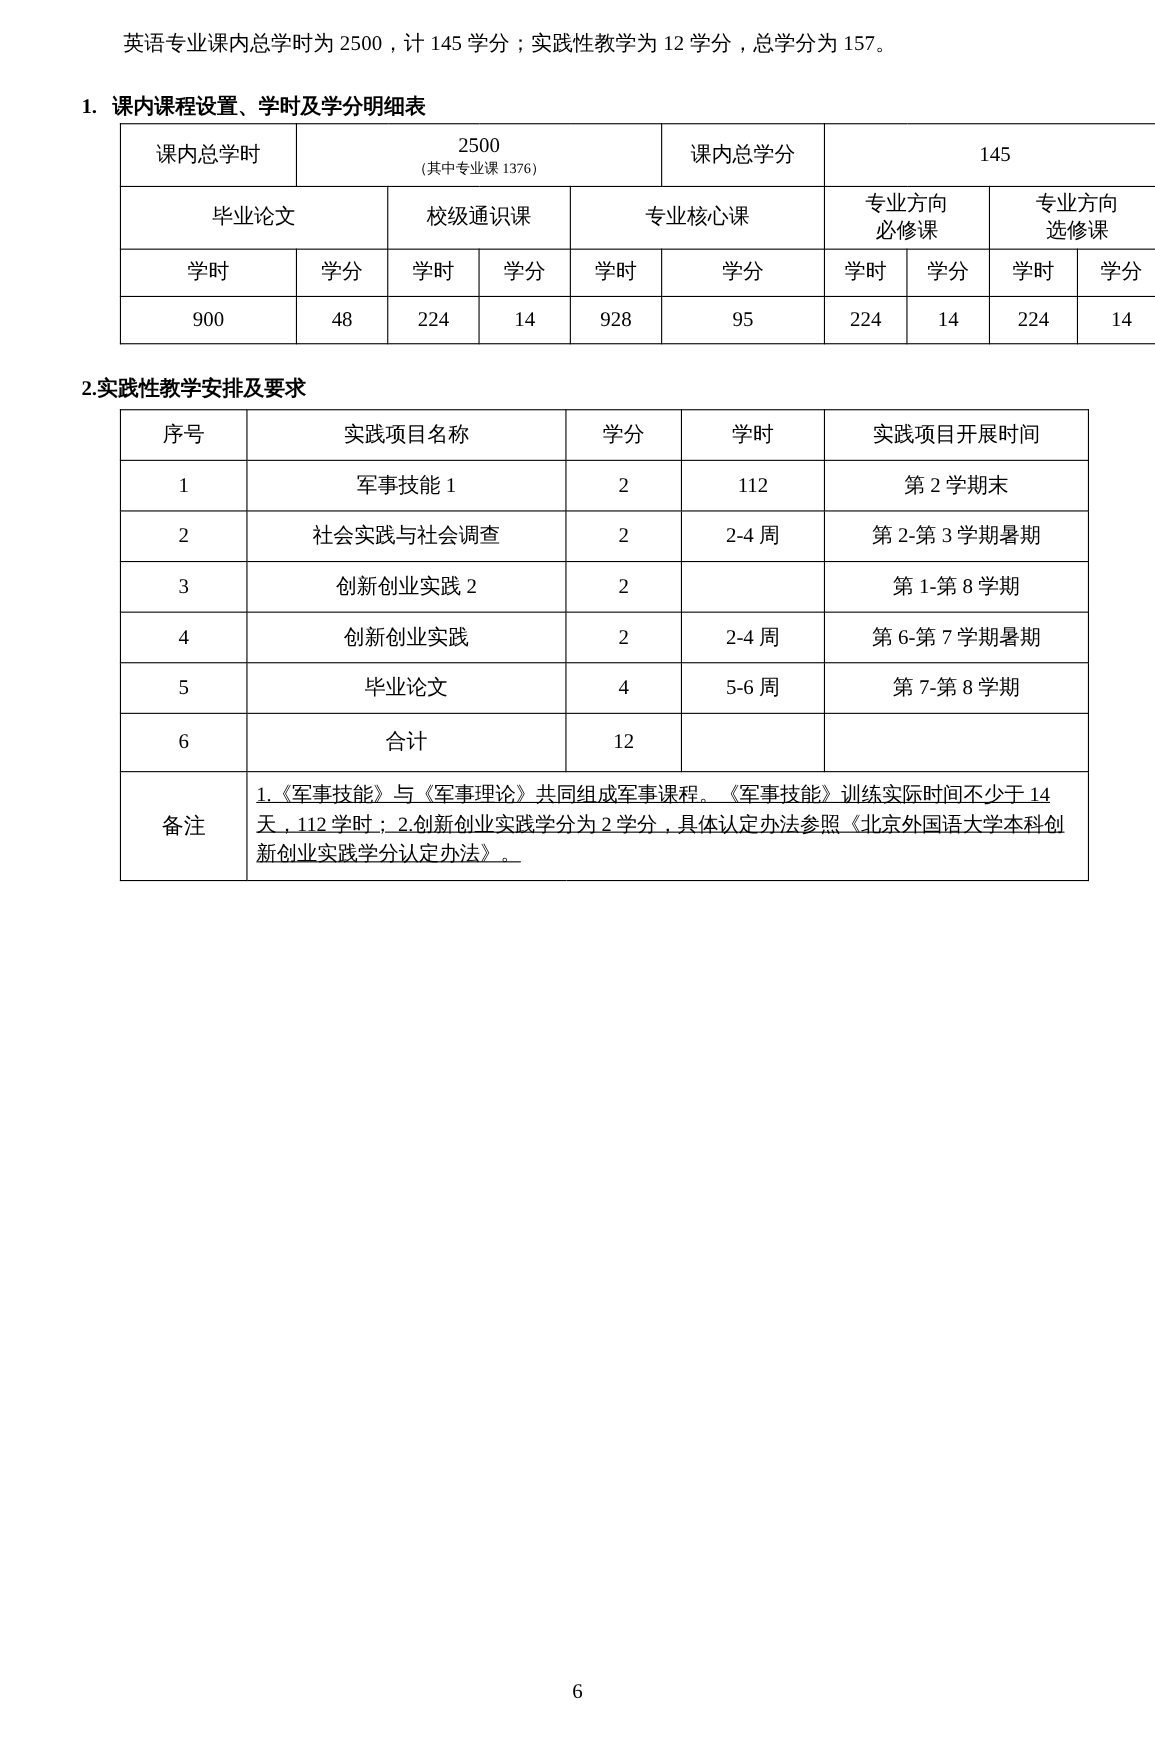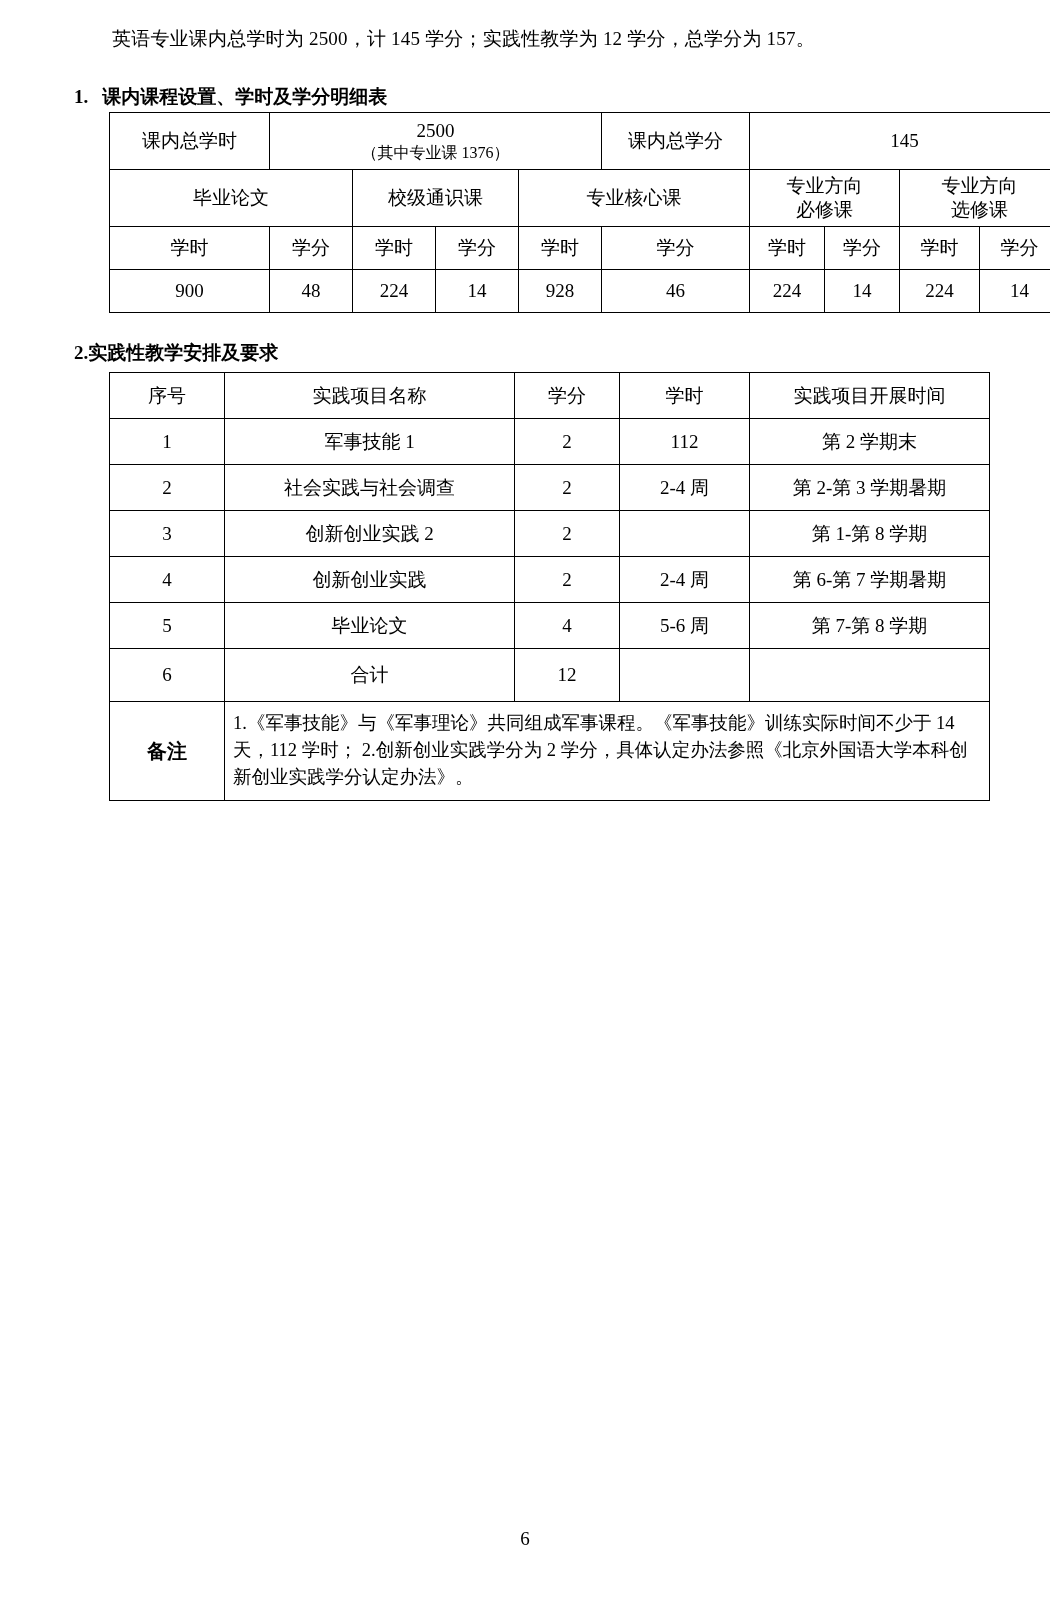--- a/index.html
+++ b/index.html
@@ -61,21 +61,21 @@
     top: 112px;
     width: 910px;
   }
   .table1 td {
     height: 38px;
   }
   .table1 .tall {
     height: 52px;
   }
   .small-note {
-    font-size: 16px;
+    font-size: 13px;
   }
   
   .sect2-title {
     position: absolute;
     left: 74px;
     top: 340px;
     font-size: 19px;
     font-weight: bold;
     white-space: nowrap;
   }
@@ -85,29 +85,30 @@
     top: 372px;
     width: 880px;
   }
   .table2 td {
     height: 41px;
   }
   .table2 td.row6 {
     height: 48px;
   }
   .remark-label {
-    font-weight: bold;
+    font-weight: normal;
     font-size: 20px;
   }
   .remark-text {
     text-align: left !important;
     font-size: 18.5px;
     line-height: 1.45;
     padding: 8px 6px 10px 8px;
     vertical-align: top;
+    text-decoration: underline;
   }
   .page-num {
     position: absolute;
     left: 0;
     right: 0;
     top: 1528px;
     text-align: center;
     font-size: 19px;
   }
 </style>
@@ -169,21 +170,21 @@
         <td>学分</td>
         <td>学时</td>
         <td>学分</td>
       </tr>
       <tr>
         <td>900</td>
         <td>48</td>
         <td>224</td>
         <td>14</td>
         <td>928</td>
-        <td>46</td>
+        <td>95</td>
         <td>224</td>
         <td>14</td>
         <td>224</td>
         <td>14</td>
       </tr>
     </tbody>
   </table>
 
   <div class="sect2-title">
     <span>2.</span><span>实践性教学安排及要求</span>

